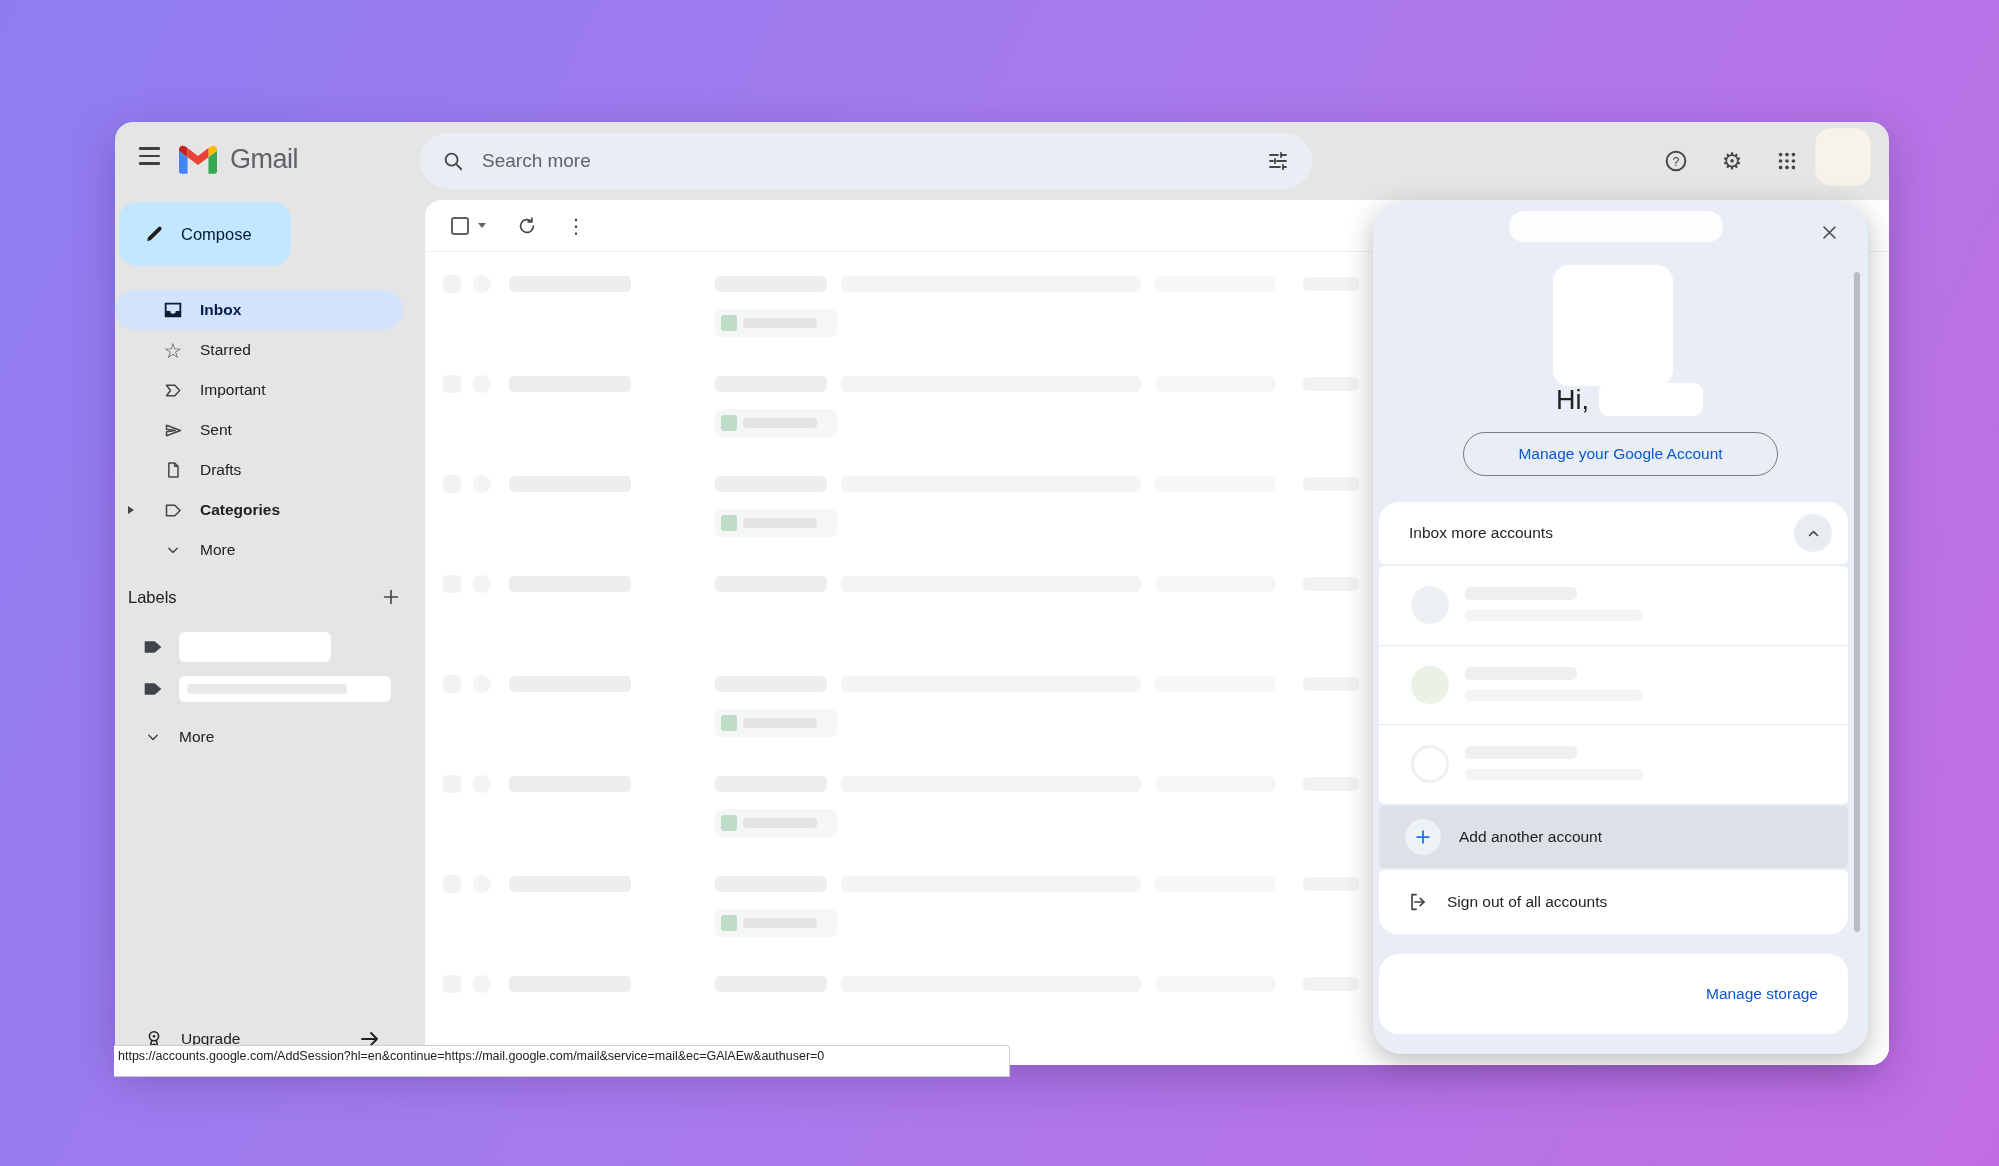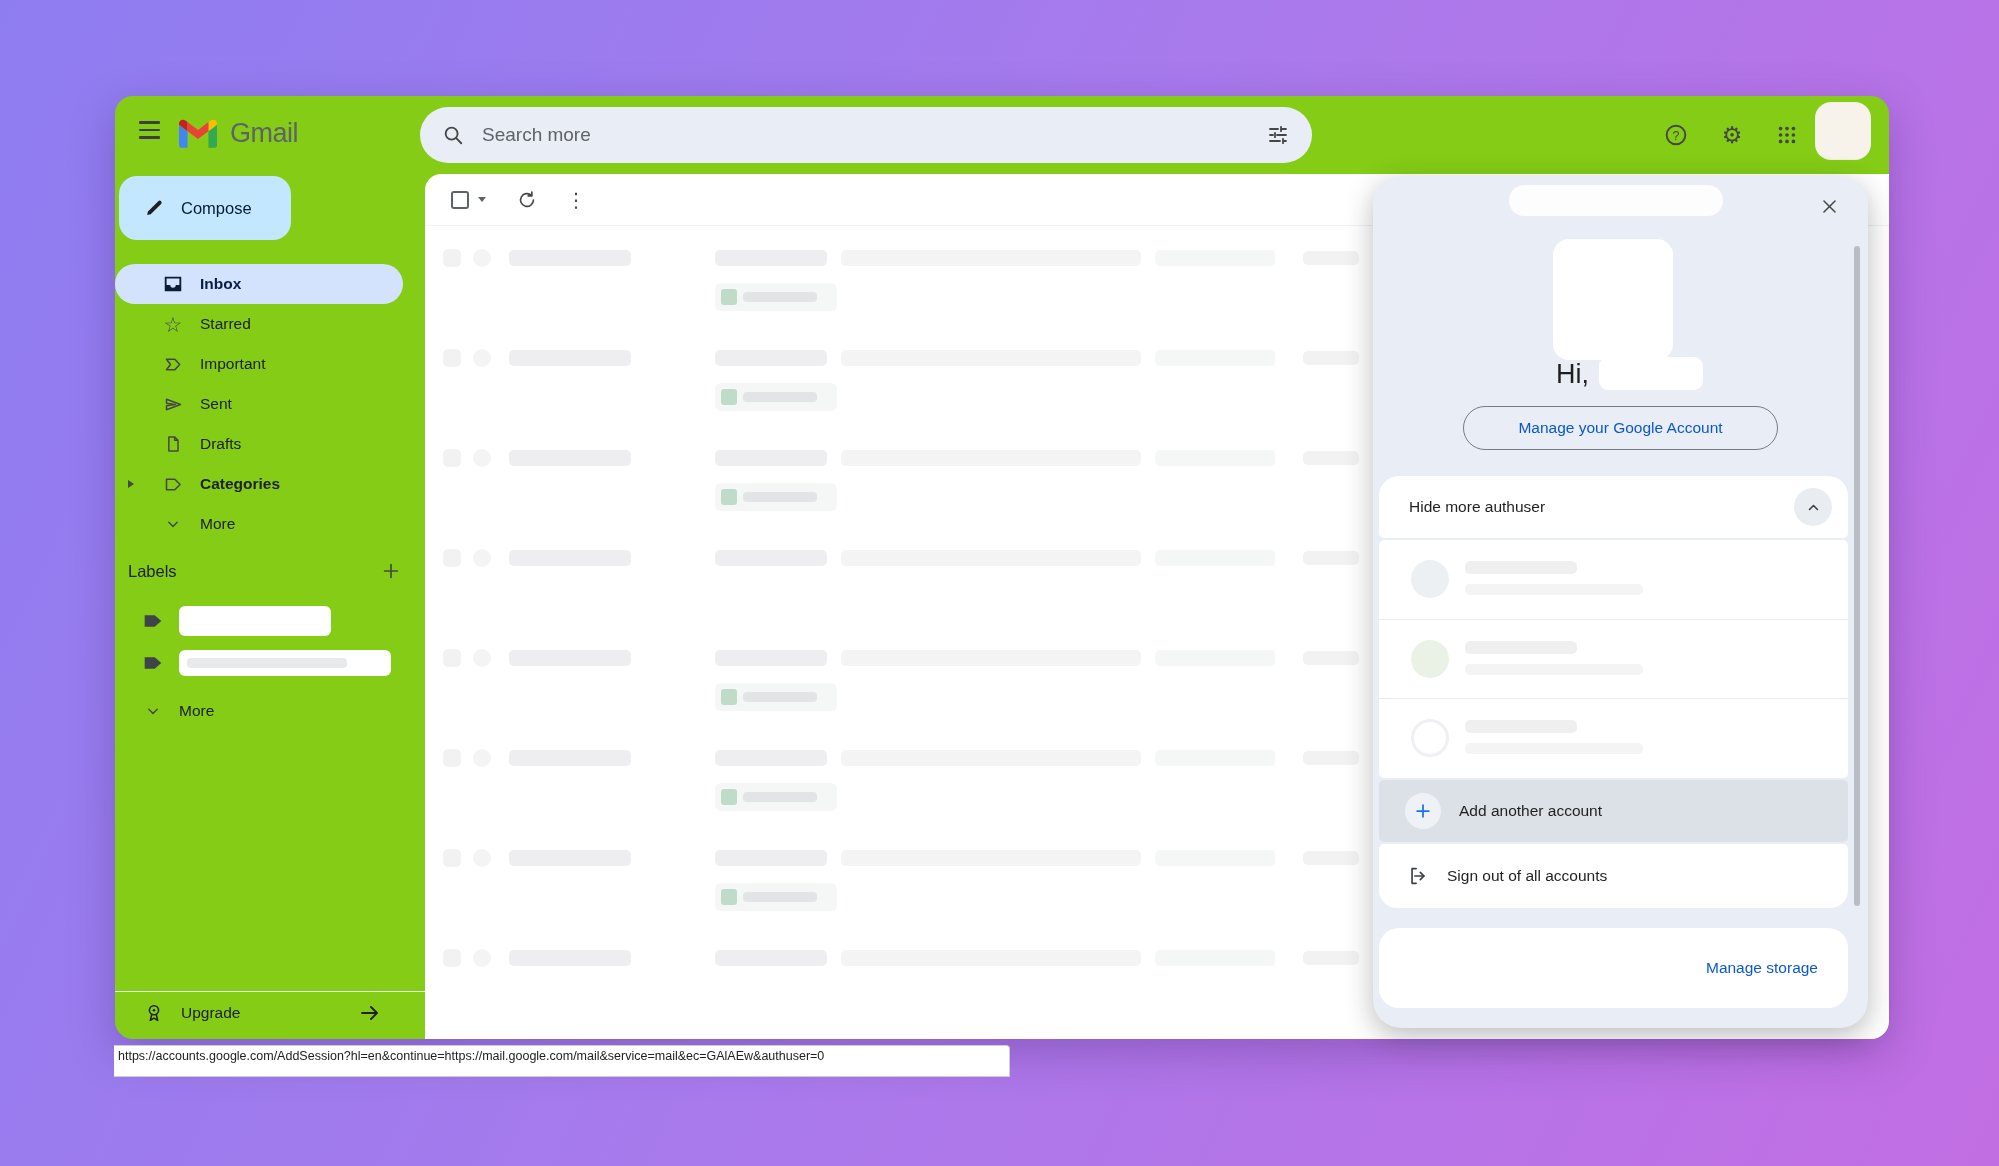--- a/index.html
+++ b/index.html
@@ -3,22 +3,22 @@
 <meta charset="utf-8">
 <style>
   * { margin:0; padding:0; box-sizing:border-box; }
   html,body { width:1999px; height:1166px; }
   body {
     position:relative; overflow:hidden;
     font-family:"Liberation Sans", sans-serif;
     background:linear-gradient(115deg,#8e7df1 0%,#a87aec 48%,#c26ee3 100%);
   }
   .window {
-    position:absolute; left:115px; top:96px; width:1774px; height:943px;
-    background:#84cc16; border-radius:18px;
+    position:absolute; left:115px; top:122px; width:1774px; height:943px;
+    background:#e5e5e5; border-radius:18px;
     box-shadow:0 14px 46px rgba(55,20,95,.28);
   }
   
   .header { position:absolute; top:0; left:0; right:0; height:78px; }
   .hamburger { position:absolute; left:10px; top:10px; width:48px; height:48px; border-radius:50%;
     display:flex; flex-direction:column; justify-content:center; align-items:center; gap:5px; cursor:pointer; }
   .hamburger span { width:21px; height:2.4px; background:#3c4043; border-radius:1px; }
   .logo-wrap { position:absolute; left:64px; top:22px; display:flex; align-items:center; gap:13px; }
   .logo-wrap svg { width:38px; height:29px; }
   .wordmark { font-size:27px; color:#5f6368; letter-spacing:-.5px; }
@@ -407,21 +407,21 @@
         </svg>
     </span>
     <div class="avatar-redact"></div>
     <span class="hi">Hi,</span>
     <span class="name-pill redact"></span>
     <div class="manage-btn">
       <span>Manage your Google Account</span>
     </div>
 
     <div class="pcard card-hide">
-      <span class="t">Hide more authuser</span>
+      <span class="t">Inbox more accounts</span>
       <span class="chev-circle">
         <svg width="19" height="19" viewBox="0 0 24 24" fill="none" stroke="#3c4043" stroke-width="2" stroke-linecap="round" stroke-linejoin="round">
             <path d="M7 14.5l5-5 5 5"></path>
           </svg>
       </span>
     </div>
 
     <div class="pcard card-accounts">
       <div class="acct-row">
         <span class="acct-av av-1"></span>

